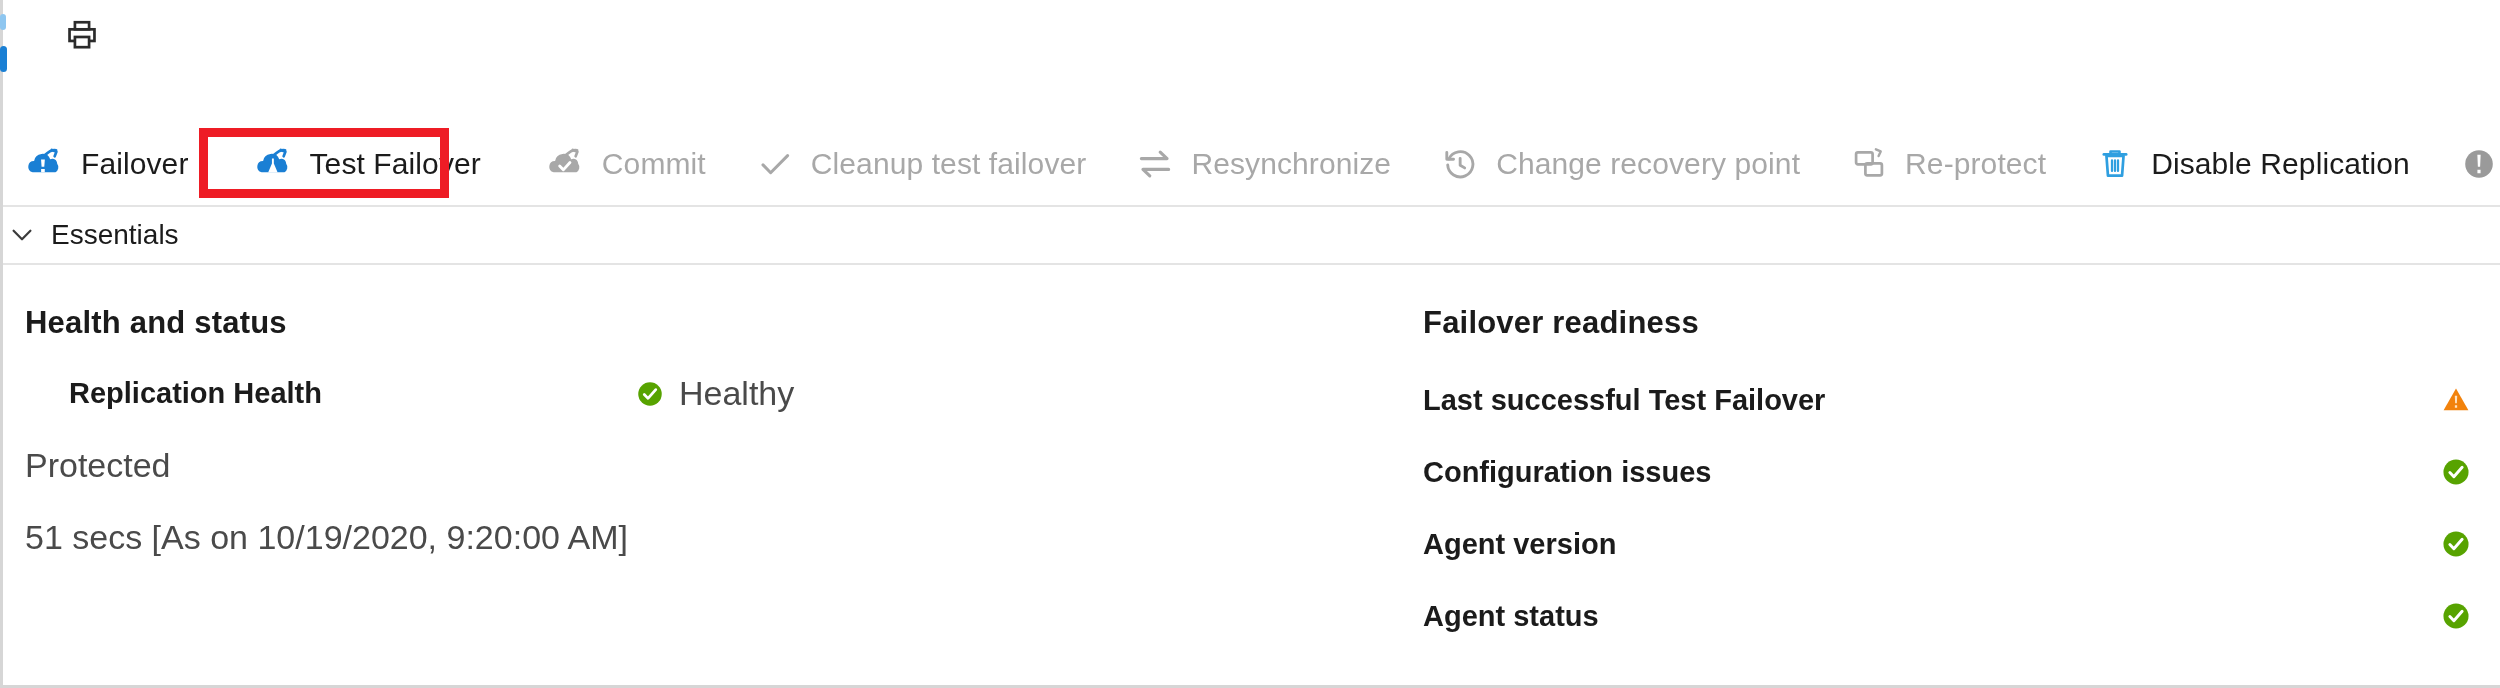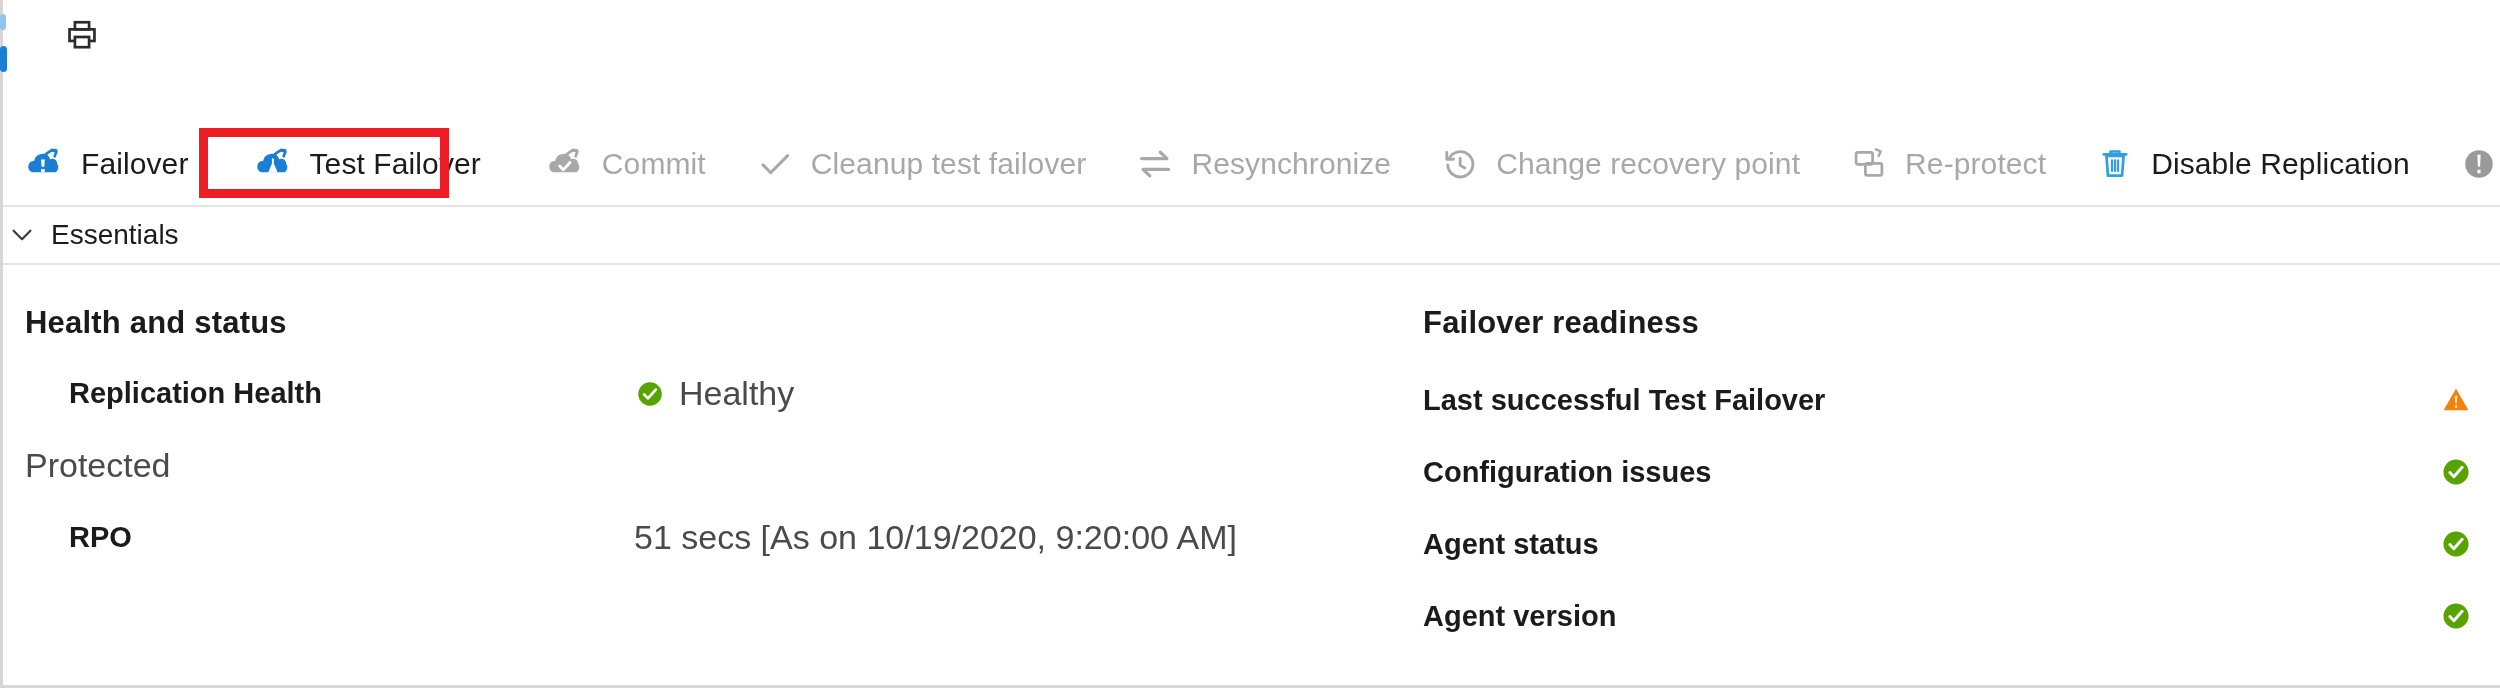--- a/index.html
+++ b/index.html
@@ -391,21 +391,20 @@
         </div>
       </div>
 
       <div class="kv">
         <div class="v">
           <span>Protected</span>
         </div>
       </div>
 
       <div class="kv">
-        <div class="k">RPO</div>
         <div class="v">
           <span>51 secs [As on 10/19/2020, 9:20:00 AM]</span>
         </div>
       </div>
     </div>
 
     <div class="col col-right">
       <div class="sect-title">Failover readiness</div>
 
       <div class="rr first">
@@ -422,35 +421,35 @@
         <div class="k">Configuration issues</div>
         <span class="stat">
           <svg width="32" height="32" viewBox="0 0 24 24">
             <circle cx="12" cy="12" r="9.4" fill="#57a300"></circle>
             <path d="M7.4 12.4l3 3.1 6.2-7" fill="none" stroke="#ffffff" stroke-width="2.2" stroke-linecap="round" stroke-linejoin="round"></path>
           </svg>
         </span>
       </div>
 
       <div class="rr">
+        <div class="k">Agent version</div>
+        <span class="stat">
+          <svg width="32" height="32" viewBox="0 0 24 24">
+            <circle cx="12" cy="12" r="9.4" fill="#57a300"></circle>
+            <path d="M7.4 12.4l3 3.1 6.2-7" fill="none" stroke="#ffffff" stroke-width="2.2" stroke-linecap="round" stroke-linejoin="round"></path>
+          </svg>
+        </span>
+      </div>
+
+      <div class="rr">
         <div class="k">Agent status</div>
         <span class="stat">
           <svg width="32" height="32" viewBox="0 0 24 24">
             <circle cx="12" cy="12" r="9.4" fill="#57a300"></circle>
             <path d="M7.4 12.4l3 3.1 6.2-7" fill="none" stroke="#ffffff" stroke-width="2.2" stroke-linecap="round" stroke-linejoin="round"></path>
           </svg>
         </span>
       </div>
-
-      <div class="rr">
-        <div class="k">Agent version</div>
-        <span class="stat">
-          <svg width="32" height="32" viewBox="0 0 24 24">
-            <circle cx="12" cy="12" r="9.4" fill="#57a300"></circle>
-            <path d="M7.4 12.4l3 3.1 6.2-7" fill="none" stroke="#ffffff" stroke-width="2.2" stroke-linecap="round" stroke-linejoin="round"></path>
-          </svg>
-        </span>
-      </div>
     </div>
 
   </div>
 
 </div>
 
 </body></html>

